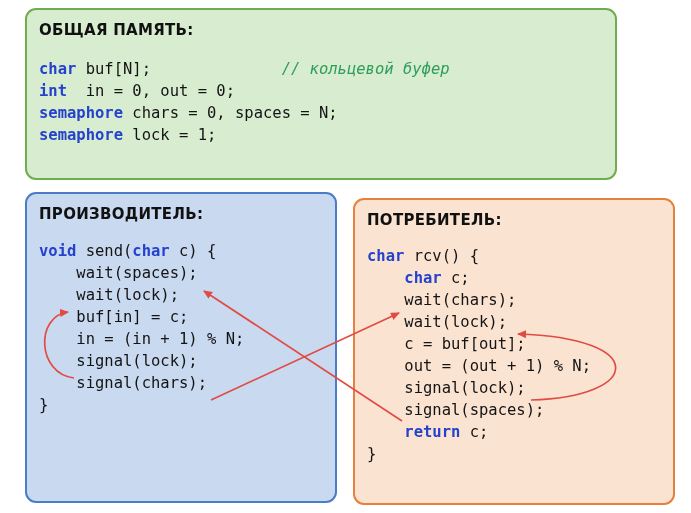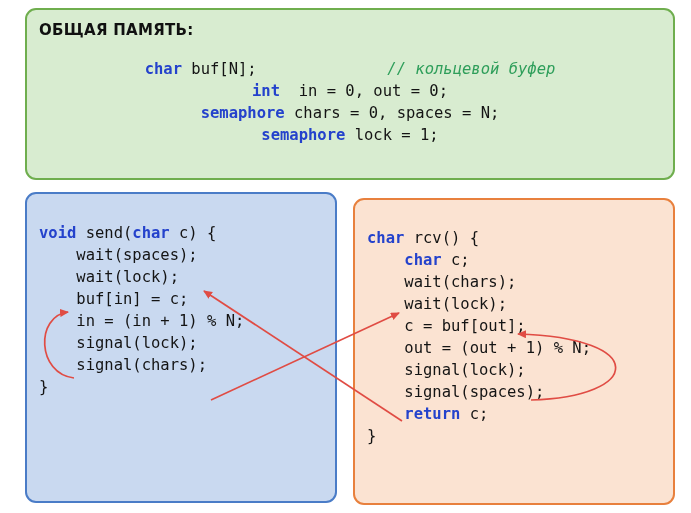--- a/index.html
+++ b/index.html
@@ -14,21 +14,21 @@
     overflow: hidden;
   }
 
   .box {
     position: absolute;
     border: 2px solid #888;
     border-radius: 11px;
     padding: 11px 12px;
   }
   .box.shared {
-    left: 25px; top: 8px; width: 650px; height: 172px;
+    left: 25px; top: 8px; width: 592px; height: 172px;
     background: var(--shared-fill, #d8ecd0);
     border-color: var(--shared-border, #6fae4e);
   }
   .box.producer {
     left: 25px; top: 192px; width: 312px; height: 311px;
     background: var(--producer-fill, #c9d9f0);
     border-color: var(--producer-border, #4a7cc7);
   }
   .box.consumer {
     left: 353px; top: 198px; width: 322px; height: 307px;
@@ -45,21 +45,21 @@
     line-height: 18px;
   }
 
   .code {
     font-family: "DejaVu Sans Mono", monospace;
     font-size: 15.5px;
     line-height: 22px;
     white-space: pre;
     color: #141414;
   }
-  .shared .code   { margin-top: 19px; text-align: center; }
+  .shared .code   { margin-top: 19px; }
   .producer .code { margin-top: 17px; }
   .consumer .code { margin-top: 16px; }
 
   .tok-kw      { color: var(--keyword, #2442cc); font-weight: bold; }
   .tok-comment { color: var(--comment, #2e9e5a); font-style: italic; }
   .tok-code    { color: #141414; }
 
   .arrows {
     position: absolute;
     left: 0; top: 0;
@@ -77,24 +77,26 @@
 <body>
 
 <div class="canvas">
 
   <section class="box shared">
     <h2 class="box-title">ОБЩАЯ ПАМЯТЬ:</h2>
     <div class="code"><div class="code-line"><span class="tok-kw">char</span><span class="tok-code"> buf[N];</span><span class="tok-comment">              // кольцевой буфер</span></div><div class="code-line"><span class="tok-kw">int</span><span class="tok-code">  in = 0, out = 0;</span></div><div class="code-line"><span class="tok-kw">semaphore</span><span class="tok-code"> chars = 0, spaces = N;</span></div><div class="code-line"><span class="tok-kw">semaphore</span><span class="tok-code"> lock = 1;</span></div></div>
   </section>
 
   <section class="box producer">
+    <h2 class="box-title">ПРОИЗВОДИТЕЛЬ:</h2>
     <div class="code"><div class="code-line"><span class="tok-kw">void</span><span class="tok-code"> send(</span><span class="tok-kw">char</span><span class="tok-code"> c) {</span></div><div class="code-line"><span class="tok-code">    wait(spaces);</span></div><div class="code-line"><span class="tok-code">    wait(lock);</span></div><div class="code-line"><span class="tok-code">    buf[in] = c;</span></div><div class="code-line"><span class="tok-code">    in = (in + 1) % N;</span></div><div class="code-line"><span class="tok-code">    signal(lock);</span></div><div class="code-line"><span class="tok-code">    signal(chars);</span></div><div class="code-line"><span class="tok-code">}</span></div></div>
   </section>
 
   <section class="box consumer">
+    <h2 class="box-title">ПОТРЕБИТЕЛЬ:</h2>
     <div class="code"><div class="code-line"><span class="tok-kw">char</span><span class="tok-code"> rcv() {</span></div><div class="code-line"><span class="tok-code">    </span><span class="tok-kw">char</span><span class="tok-code"> c;</span></div><div class="code-line"><span class="tok-code">    wait(chars);</span></div><div class="code-line"><span class="tok-code">    wait(lock);</span></div><div class="code-line"><span class="tok-code">    c = buf[out];</span></div><div class="code-line"><span class="tok-code">    out = (out + 1) % N;</span></div><div class="code-line"><span class="tok-code">    signal(lock);</span></div><div class="code-line"><span class="tok-code">    signal(spaces);</span></div><div class="code-line"><span class="tok-code">    </span><span class="tok-kw">return</span><span class="tok-code"> c;</span></div><div class="code-line"><span class="tok-code">}</span></div></div>
   </section>
 
   <svg class="arrows" viewBox="0 0 691 513" xmlns="http://www.w3.org/2000/svg">
     <defs>
       <marker id="ah" markerUnits="userSpaceOnUse" markerWidth="10" markerHeight="9" refX="8" refY="4" orient="auto">
         <path class="arrowhead" d="M0,0 L9,4 L0,8 Z"></path>
       </marker>
     </defs>
     <path class="arrow" marker-end="url(#ah)" d="M 74 378 C 37 374, 35 316, 68 312"></path>

